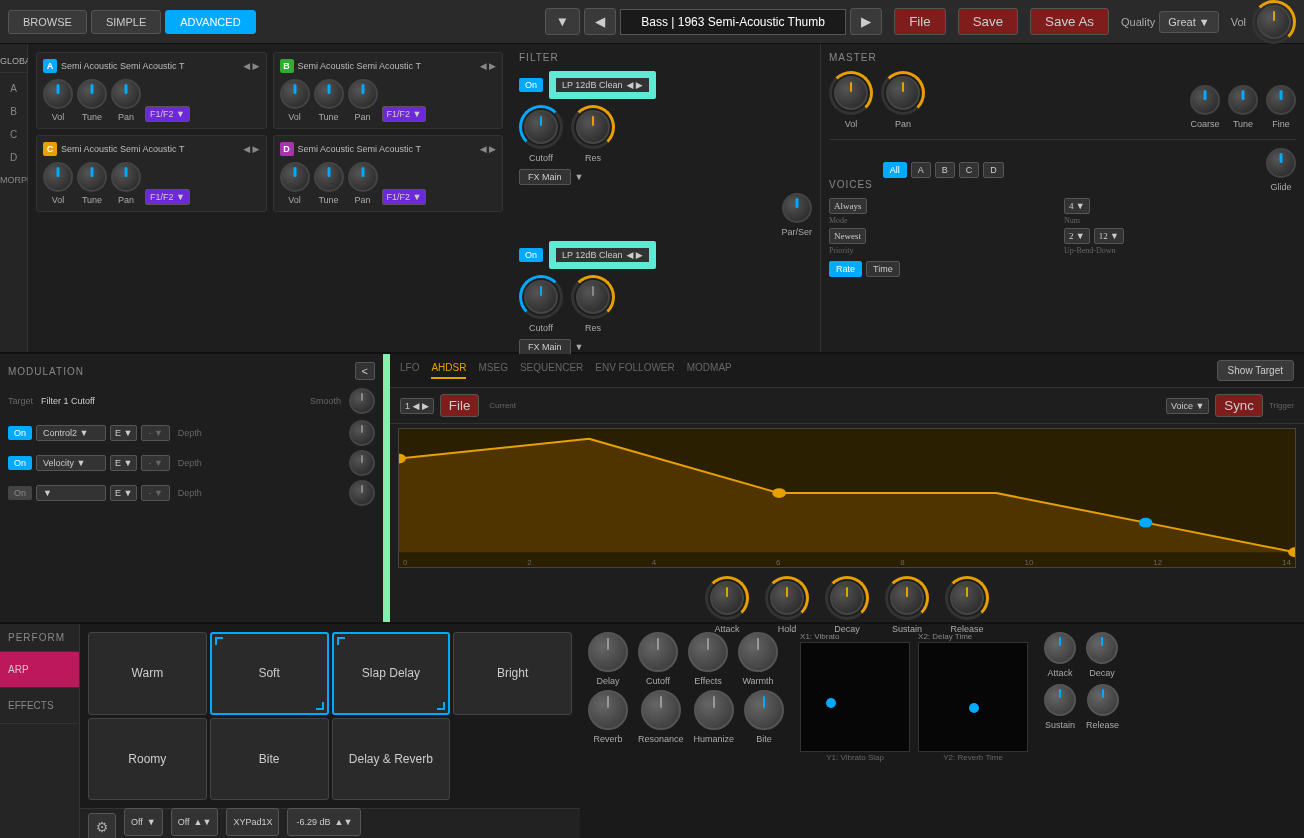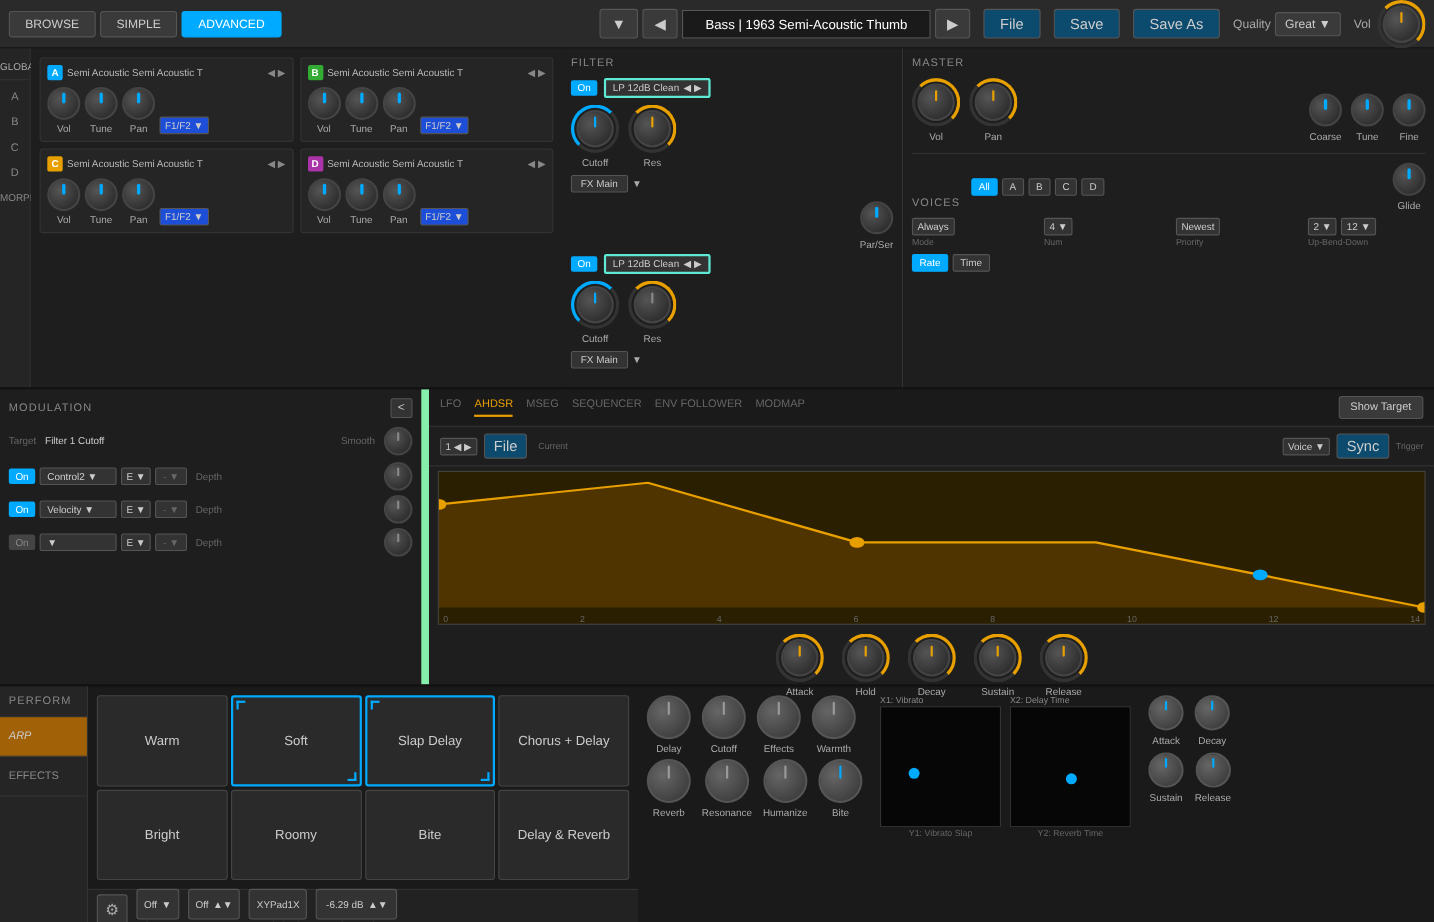--- a/index.html
+++ b/index.html
@@ -54,21 +54,21 @@
     }
     .arrow-btn {
       background: #3a3a3a;
       border: 1px solid #555;
       color: #ccc;
       padding: 5px 10px;
       cursor: pointer;
       border-radius: 3px;
     }
     .file-btn {
-      background: #0c4a6e;
+      background: #7f1d1d;
       border: 1px solid #555;
       color: #ccc;
       padding: 5px 14px;
       cursor: pointer;
       border-radius: 3px;
       margin-left: 8px;
     }
     .quality-section {
       display: flex;
       align-items: center;
@@ -185,21 +185,21 @@
     }
     .source-knobs {
       display: flex;
       gap: 4px;
       align-items: flex-end;
     }
     .source-knobs .knob-container {
       gap: 1px;
     }
     .dropdown-small {
-      background: #1d4ed8;
+      background: #6d28d9;
       border: 1px solid #555;
       color: #ccc;
       font-size: 9px;
       padding: 2px 4px;
       border-radius: 2px;
       display: flex;
       align-items: center;
       gap: 2px;
       cursor: pointer;
     }
@@ -216,21 +216,21 @@
       border-radius: 2px;
       border: none;
       cursor: pointer;
     }
     .on-btn.off {
       background: #444;
       color: #888;
     }
     .filter-type {
       background: #333;
-      border: 2px solid #5eead4;
+      border: 7px solid #5eead4;
       color: #ccc;
       font-size: 9px;
       padding: 2px 6px;
       border-radius: 2px;
       display: flex;
       align-items: center;
       gap: 4px;
       cursor: pointer;
     }
     .filter-knobs {
@@ -445,23 +445,22 @@
       border-bottom: 1px solid #333;
     }
     .perform-tab {
       font-size: 10px;
       color: #888;
       padding: 12px 8px;
       cursor: pointer;
       border-bottom: 1px solid #333;
     }
     .perform-tab.active {
-      background: #a16207;
-      color: #ccc;
-      font-style: italic;
+      background: #be185d;
+      color: #ccc;
     }
     .pad {
       background: #2a2a2a;
       border: 1px solid #444;
       border-radius: 3px;
       display: flex;
       align-items: center;
       justify-content: center;
       font-size: 12px;
       color: #ccc;
@@ -1003,21 +1002,21 @@
           <button class="voice-btn">B</button>
           <button class="voice-btn">C</button>
           <button class="voice-btn">D</button>
           <div style="margin-left:auto;">
             <div class="knob-container">
               <div class="knob small"></div>
               <span class="knob-label">Glide</span>
             </div>
           </div>
         </div>
-        <div style="display:grid;grid-template-columns:1fr 1fr 1fr 1fr;gap:13px;">
+        <div style="display:grid;grid-template-columns:1fr 1fr;gap:3px;font-family:Liberation Serif, serif;">
           <div>
             <div class="voice-row">
               <div class="small-select">Always</div>
             </div>
             <div class="voice-sub-label">Mode</div>
           </div>
           <div>
             <div class="voice-row">
               <div class="small-select">4 ▼</div>
             </div>
@@ -1188,21 +1187,20 @@
           <div class="pad selected">
             <div class="pad-corner tl"></div>
             <div class="pad-corner br"></div>
             Soft
           </div>
           <div class="pad selected">
             <div class="pad-corner tl"></div>
             <div class="pad-corner br"></div>
             Slap Delay
           </div>
-          <div class="pad">Chorus + Delay</div>
 
           <div class="pad">Bright</div>
           <div class="pad">Roomy</div>
           <div class="pad">Bite</div>
           <div class="pad">Delay &amp; Reverb</div>
         </div>
 
         <div class="bottom-bar">
           <div class="gear-btn">⚙</div>
           <div style="display:flex;flex-direction:column;align-items:center;gap:1px;">

